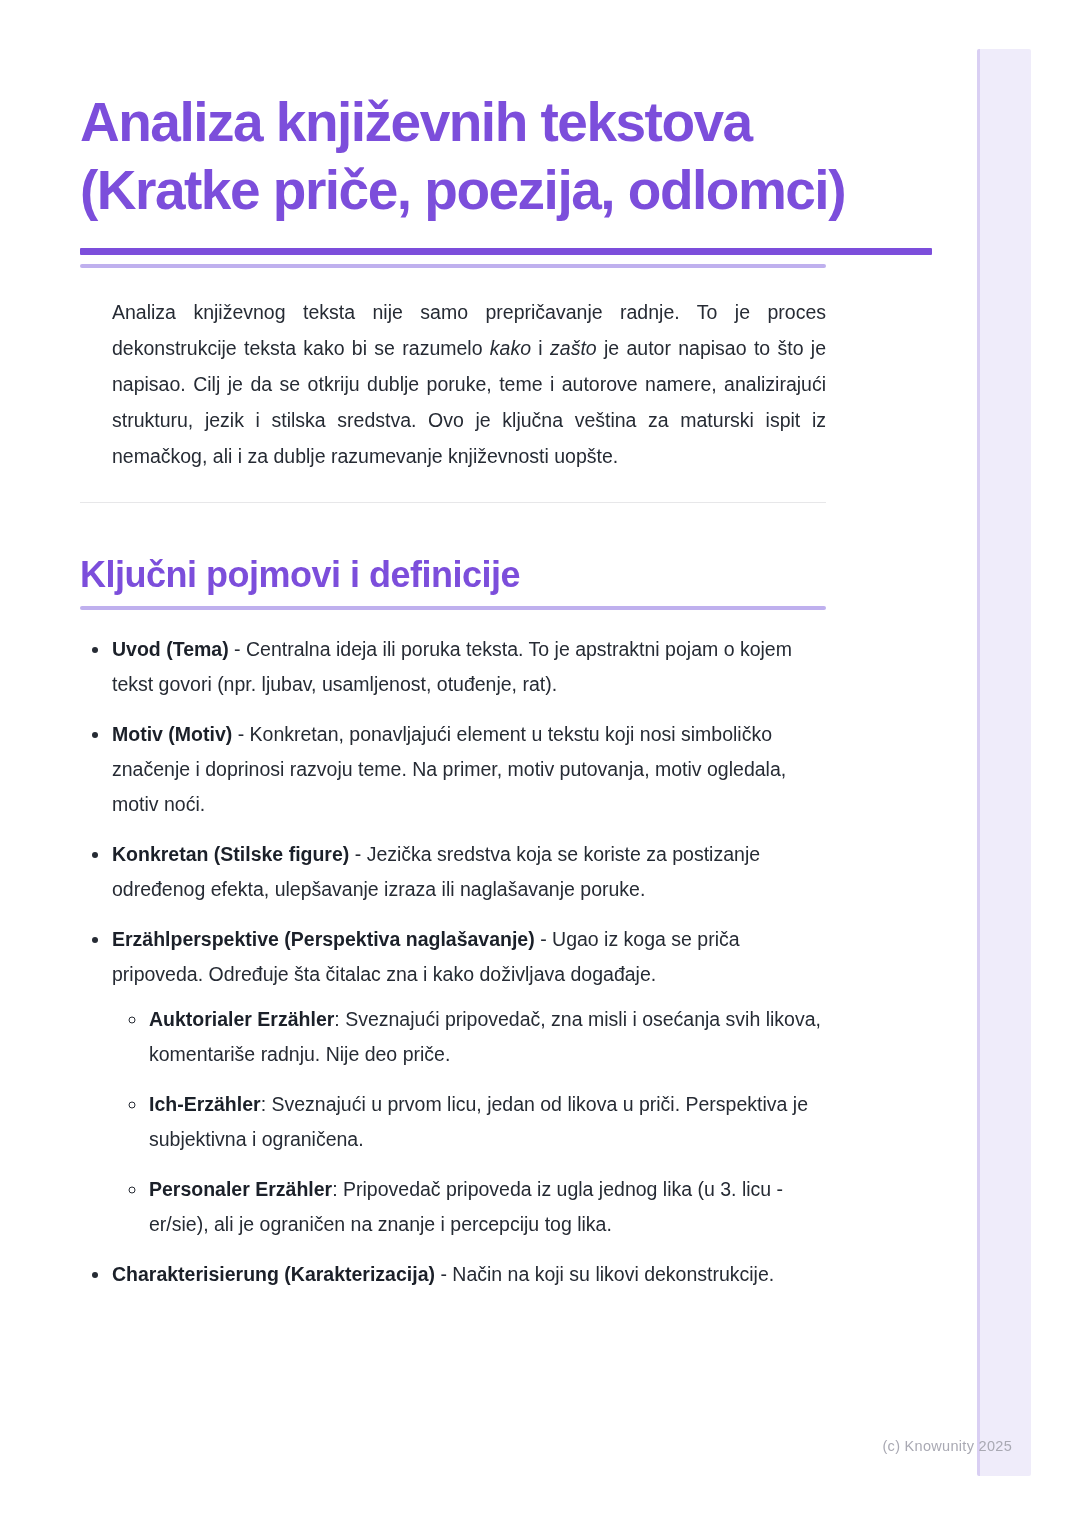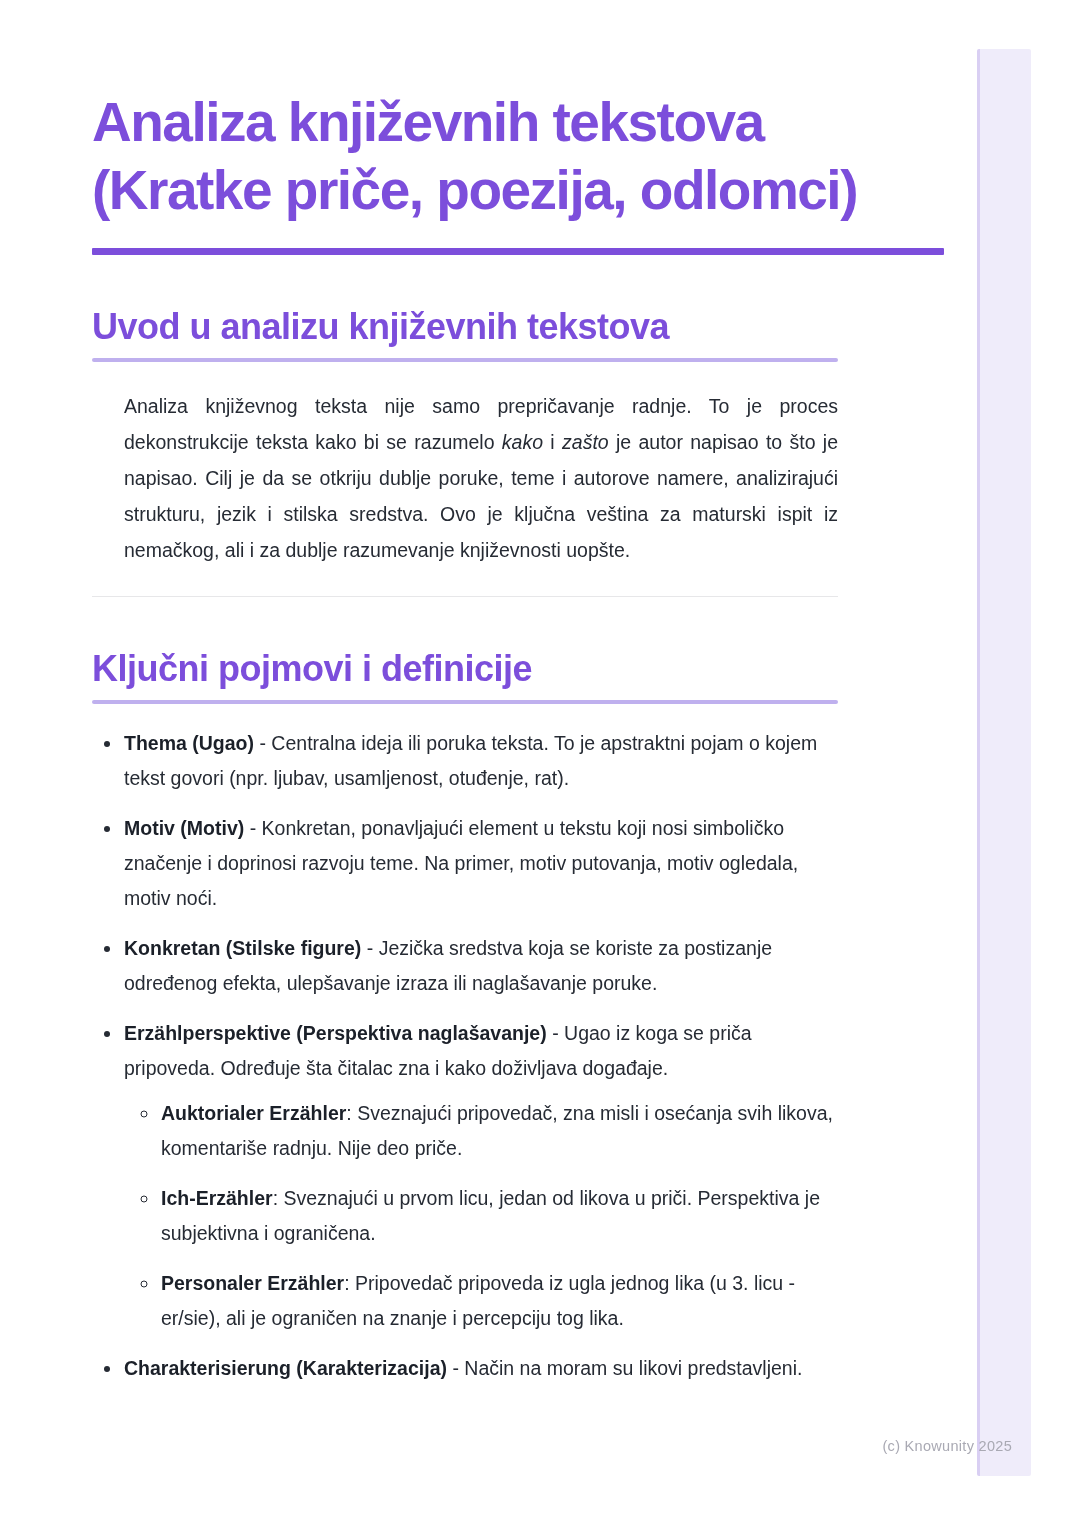--- a/index.html
+++ b/index.html
@@ -21,21 +21,21 @@
     left: 977px;
     width: 54px;
     height: 1427px;
     background: #EFECFA;
     border-left: 3px solid #D9CFF3;
     box-sizing: border-box;
     border-radius: 2px;
   }
   .content {
     position: absolute;
-    left: 92px;
+    left: 80px;
     top: 0;
     width: 746px;
   }
   h1.page-title {
     margin: 88px 0 0 0;
     width: 860px;
     font-size: 55px;
     line-height: 68px;
     font-weight: 700;
     letter-spacing: -1.5px;
@@ -120,44 +120,43 @@
 <body>
 
 <div class="page">
   <div class="side-strip"></div>
 
   <main class="content">
     <h1 class="page-title">Analiza književnih tekstova (Kratke priče, poezija, odlomci)</h1>
     <div class="title-rule"></div>
 
     <section>
-      <h2 class="section-heading">Uvod u analizu književnih tekstova</h2>
       <div class="h2-rule"></div>
       <p class="para justified"><span>Analiza književnog teksta nije samo prepričavanje radnje. To je proces dekonstrukcije teksta kako bi se razumelo </span><em class="it">kako</em><span> i </span><em class="it">zašto</em><span> je autor napisao to što je napisao. Cilj je da se otkriju dublje poruke, teme i autorove namere, analizirajući strukturu, jezik i stilska sredstva. Ovo je ključna veština za maturski ispit iz nemačkog, ali i za dublje razumevanje književnosti uopšte.</span></p>
       <div class="divider"></div>
     </section>
 
     <section>
       <h2 class="section-heading">Ključni pojmovi i definicije</h2>
       <div class="h2-rule"></div>
 
       <ul class="main-list">
-        <li><span class="term">Thema (Ugao)</span><span> - </span><span>Centralna ideja ili poruka teksta. To je apstraktni pojam o kojem tekst govori (npr. ljubav, usamljenost, otuđenje, rat).</span></li>
+        <li><span class="term">Uvod (Tema)</span><span> - </span><span>Centralna ideja ili poruka teksta. To je apstraktni pojam o kojem tekst govori (npr. ljubav, usamljenost, otuđenje, rat).</span></li>
 
         <li><span class="term">Motiv (Motiv)</span><span> - </span><span>Konkretan, ponavljajući element u tekstu koji nosi simboličko značenje i doprinosi razvoju teme. Na primer, motiv putovanja, motiv ogledala, motiv noći.</span></li>
 
         <li><span class="term">Konkretan (Stilske figure)</span><span> - </span><span>Jezička sredstva koja se koriste za postizanje određenog efekta, ulepšavanje izraza ili naglašavanje poruke.</span></li>
 
         <li><span class="term">Erzählperspektive (Perspektiva naglašavanje)</span><span> - </span><span>Ugao iz koga se priča pripoveda. Određuje šta čitalac zna i kako doživljava događaje.</span>
           <ul class="sub-list">
             <li><span class="term">Auktorialer Erzähler</span><span>: </span><span>Sveznajući pripovedač, zna misli i osećanja svih likova, komentariše radnju. Nije deo priče.</span></li>
             <li><span class="term">Ich-Erzähler</span><span>: </span><span>Sveznajući u prvom licu, jedan od likova u priči. Perspektiva je subjektivna i ograničena.</span></li>
             <li><span class="term">Personaler Erzähler</span><span>: </span><span>Pripovedač pripoveda iz ugla jednog lika (u 3. licu - er/sie), ali je ograničen na znanje i percepciju tog lika.</span></li>
           </ul>
         </li>
 
-        <li><span class="term">Charakterisierung (Karakterizacija)</span><span> - </span><span>Način na moram su likovi predstavljeni.</span></li>
+        <li><span class="term">Charakterisierung (Karakterizacija)</span><span> - </span><span>Način na koji su likovi dekonstrukcije.</span></li>
       </ul>
     </section>
   </main>
 
   <div class="footer">(c) Knowunity 2025</div>
 </div>
 
 </body></html>

